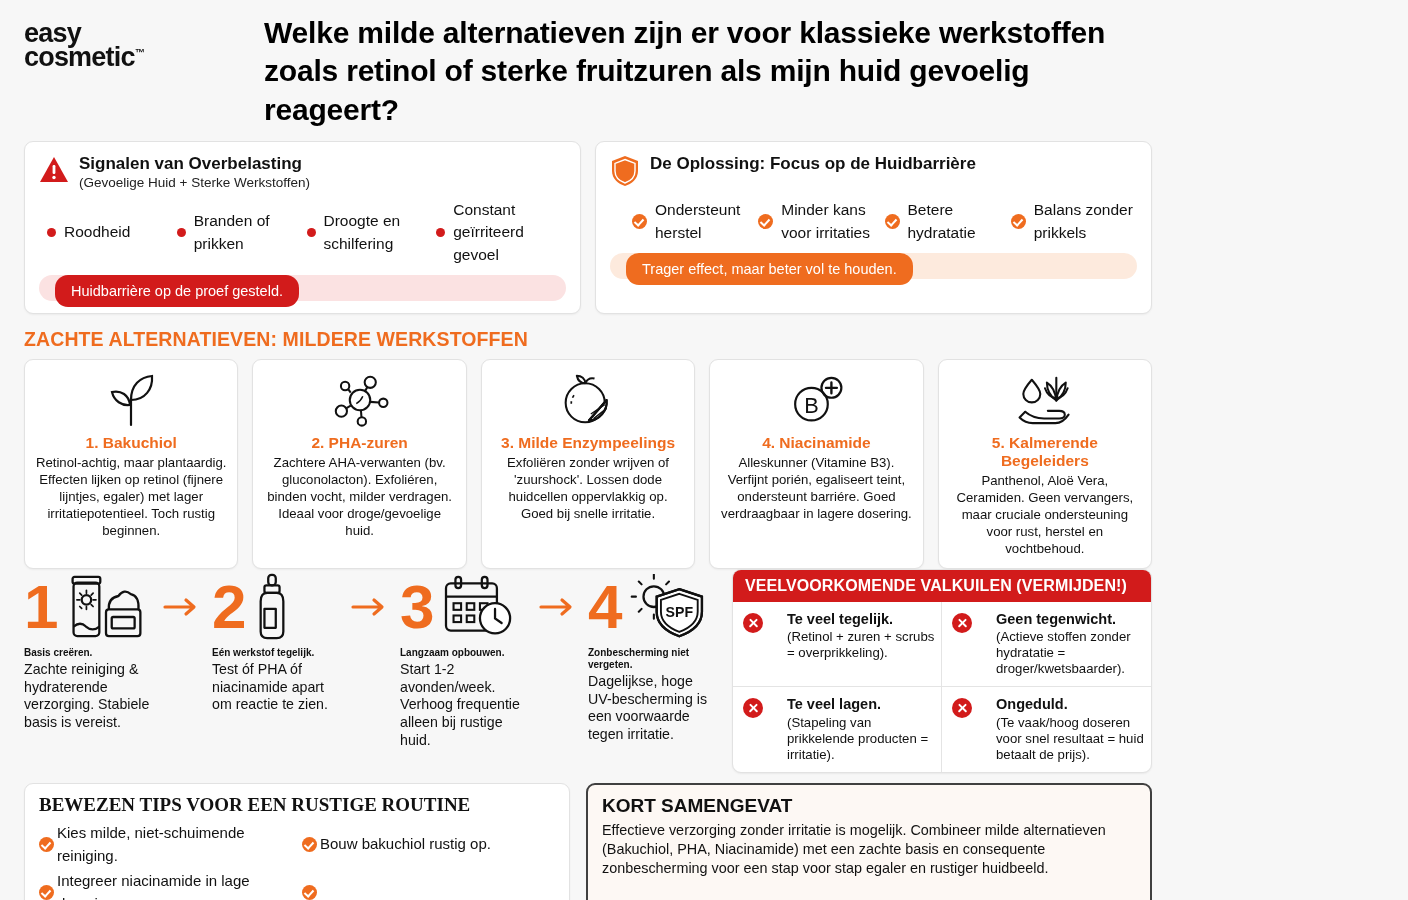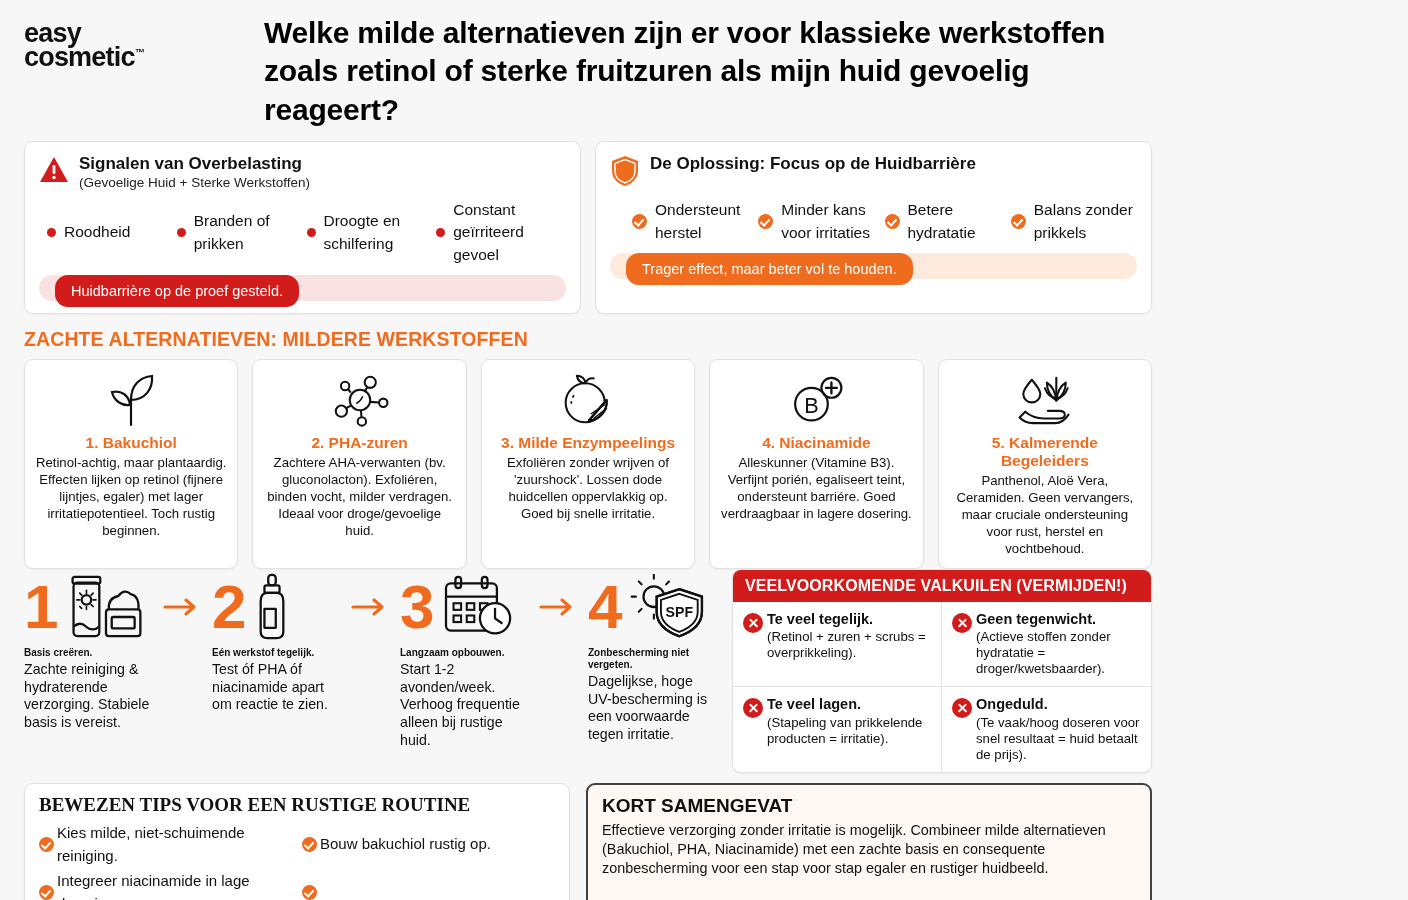--- a/index.html
+++ b/index.html
@@ -85,21 +85,21 @@
 
   .pitfalls {
     flex: 0 0 420px; background: #fff; border: 1px solid #e2e2e2; border-radius: 9px; overflow: hidden;
     box-shadow: 0 1px 2px rgba(0,0,0,0.06);
   }
   .pit-head {
     background: #d21b1b; color: #fff; font-size: 16px; font-weight: 700;
     padding: 7px 12px; letter-spacing: 0.1px;
   }
   .pit-grid { display: grid; grid-template-columns: 1fr 1fr; }
-  .pit-cell { padding: 9px 4px 9px 10px; display: flex; gap: 4px; align-items: flex-start; }
+  .pit-cell { padding: 9px 4px 9px 10px; display: flex; gap: 24px; align-items: flex-start; }
   .pit-cell.br { border-right: 1px solid #e4e4e4; }
   .pit-cell.bb { border-bottom: 1px solid #e4e4e4; }
   .x-ic { width: 20px; height: 20px; border-radius: 50%; background: #d21b1b; flex: 0 0 20px; position: relative; margin-top: 2px; }
   .x-ic::before, .x-ic::after {
     content: ""; position: absolute; left: 4.5px; top: 9px; width: 11px; height: 2.4px; background: #fff; border-radius: 1px;
   }
   .x-ic::before { transform: rotate(45deg); }
   .x-ic::after { transform: rotate(-45deg); }
   .pit-t { font-size: 14.5px; font-weight: 700; line-height: 1.2; }
   .pit-d { font-size: 13.2px; line-height: 1.22; margin-top: 1px; }

